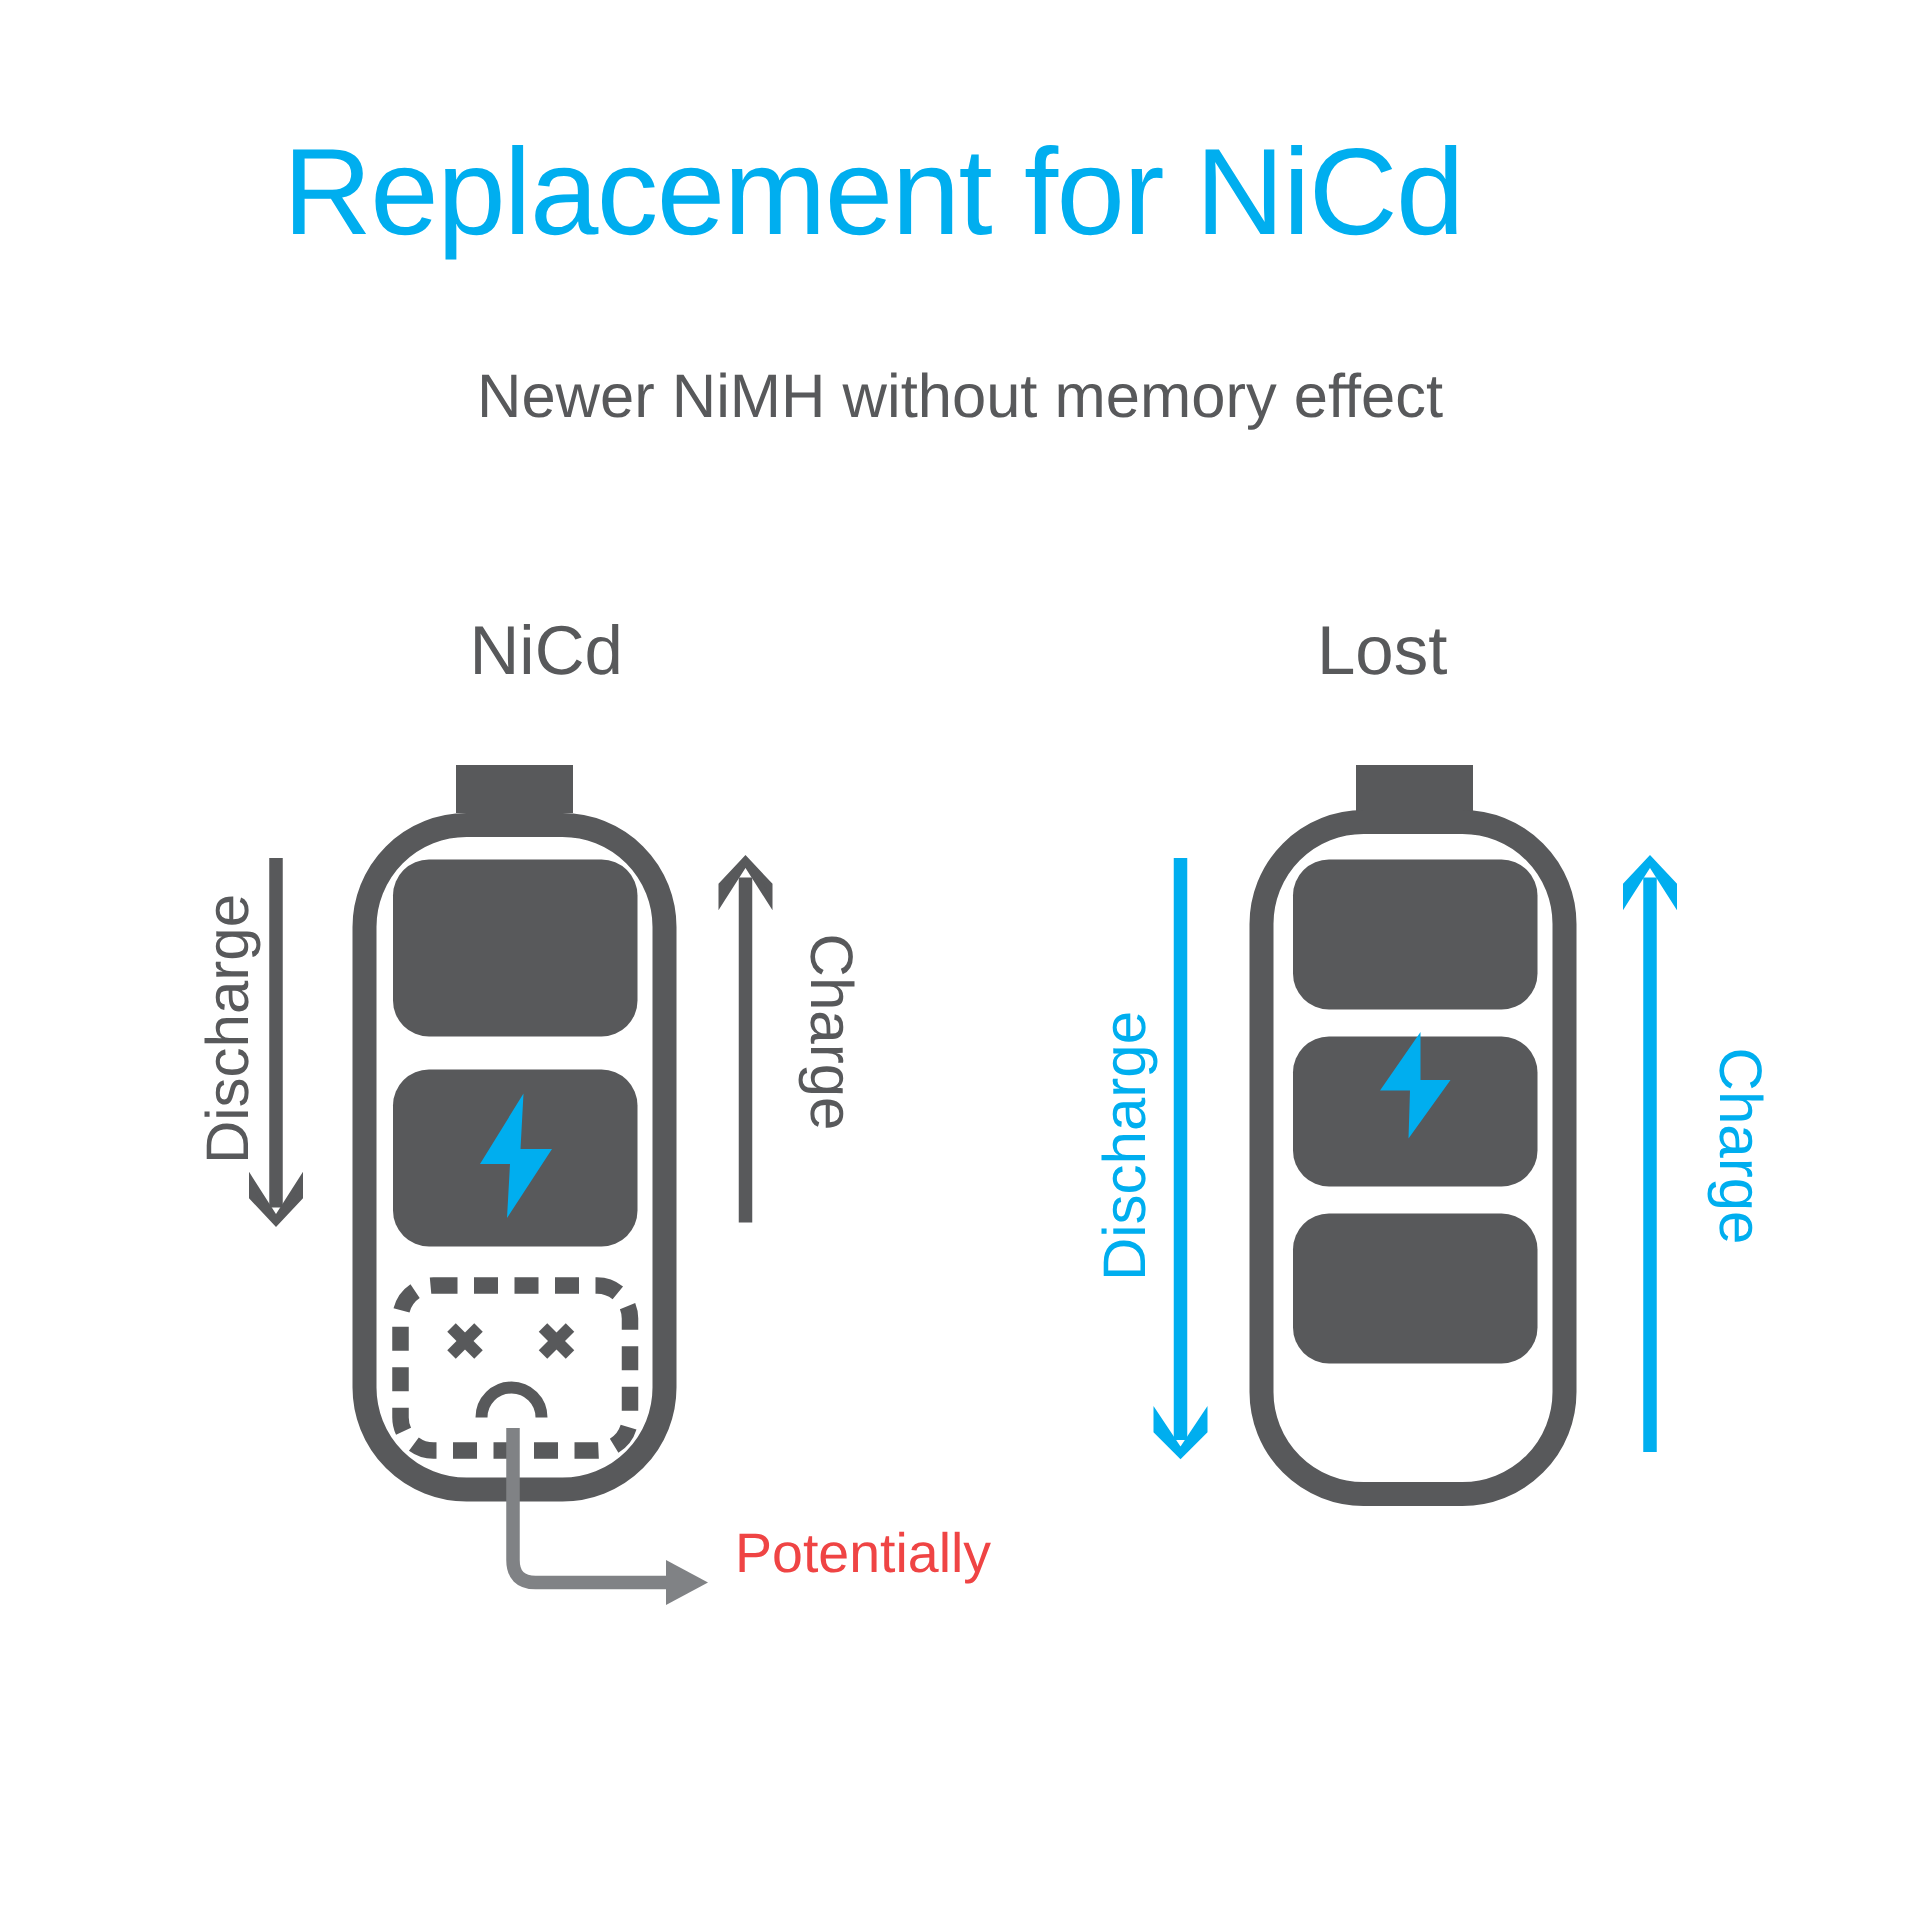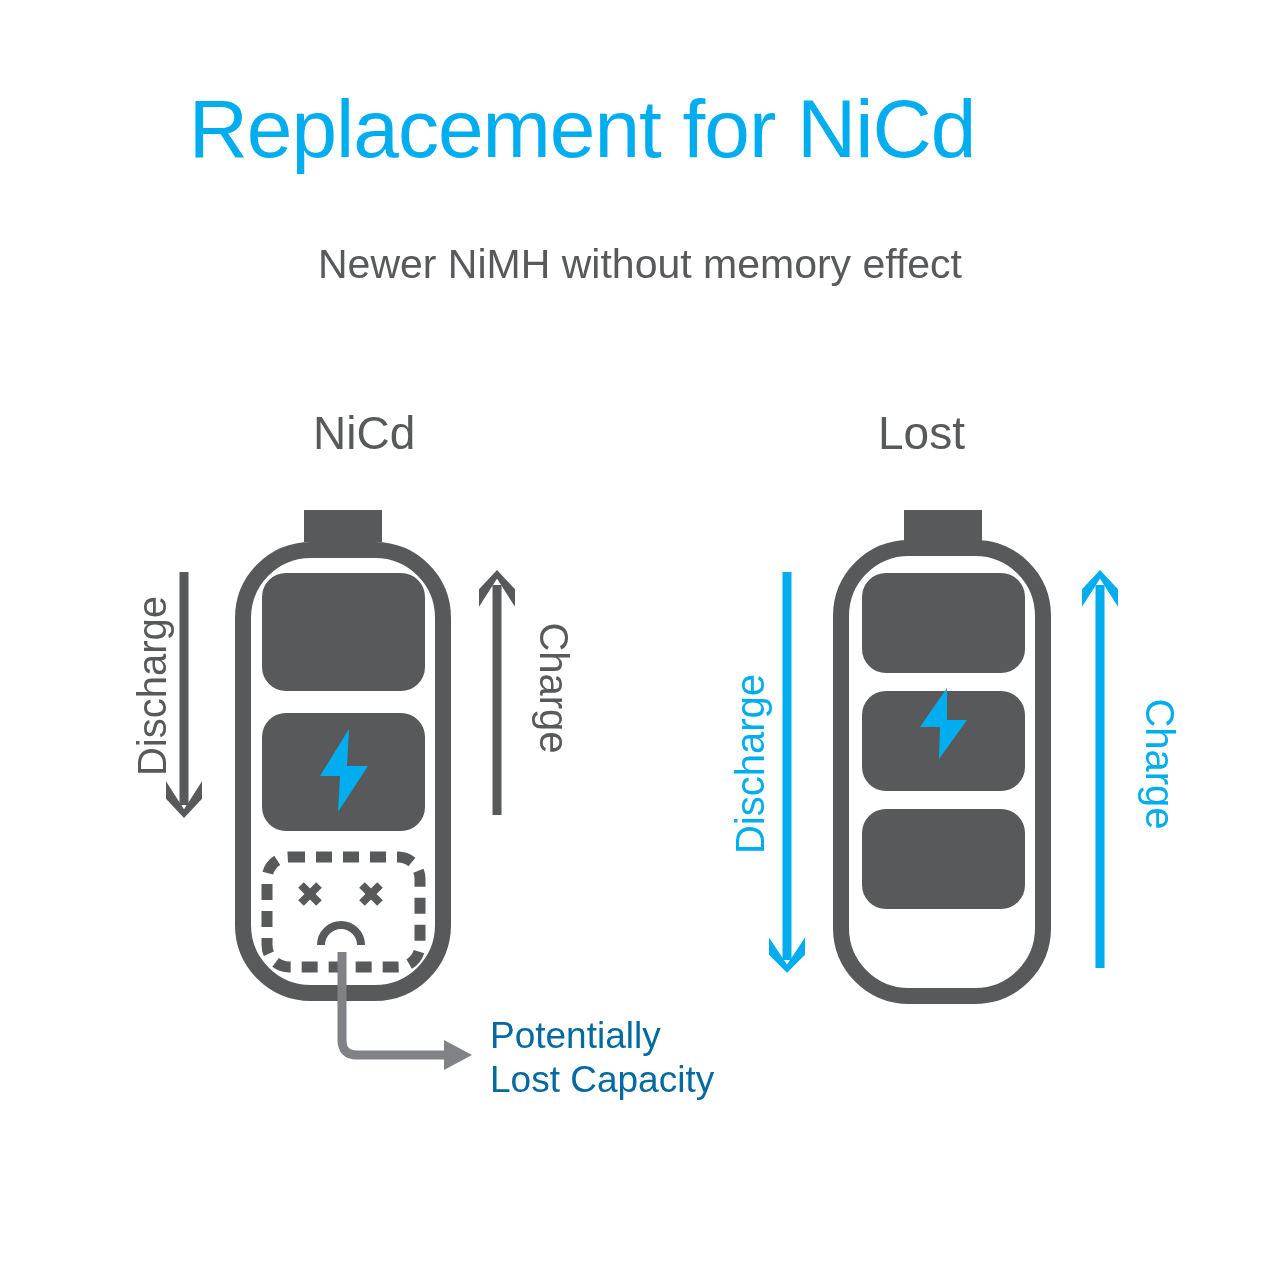--- a/index.html
+++ b/index.html
@@ -6,21 +6,21 @@
   body { width:1280px; height:1280px; position:relative; overflow:hidden;
          font-family:"Liberation Sans", "DejaVu Sans", sans-serif; }
   .title { position:absolute; left:0; top:88px; width:1164px; text-align:center;
            font-size:82px; color:#00aeef; letter-spacing:-1px; line-height:1; }
   .subtitle { position:absolute; left:0; top:236px; width:1280px; text-align:center;
               font-size:41px; color:#58595b; line-height:56px; }
   .subtitle div { white-space:nowrap; }
   .col-label { position:absolute; top:410px; font-size:46px; color:#58595b; line-height:1; }
   svg.diagram { position:absolute; left:0; top:0; }
   .vlabel { position:absolute; font-size:40px; line-height:1; white-space:nowrap; }
-  .lost { position:absolute; left:490px; top:1014px; font-size:37px; color:#0369a1; line-height:44px; }
+  .lost { position:absolute; left:490px; top:1014px; font-size:37px; color:#ef4444; line-height:44px; }
 </style>
 </head>
 <body>
 
 <div class="title">Replacement for NiCd</div>
 <div class="subtitle">
   <div>Newer NiMH without memory effect</div>
 </div>
 
 <div class="col-label" style="left:289px;margin-left:24px;">NiCd</div>
@@ -80,14 +80,13 @@
   </g>
 </svg>
 
 <div class="vlabel" style="color:#58595b; left:62px; top:666px; transform:rotate(-90deg); transform-origin:center;">Discharge</div>
 <div class="vlabel" style="color:#58595b; left:488px; top:668px; transform:rotate(90deg); transform-origin:center;">Charge</div>
 <div class="vlabel" style="color:#00aeef; left:660px; top:744px; transform:rotate(-90deg); transform-origin:center;">Discharge</div>
 <div class="vlabel" style="color:#00aeef; left:1094px; top:744px; transform:rotate(90deg); transform-origin:center;">Charge</div>
 
 <div class="lost">
   <div>Potentially</div>
-  <div>Lost Capacity</div>
 </div>
 
 </body></html>

